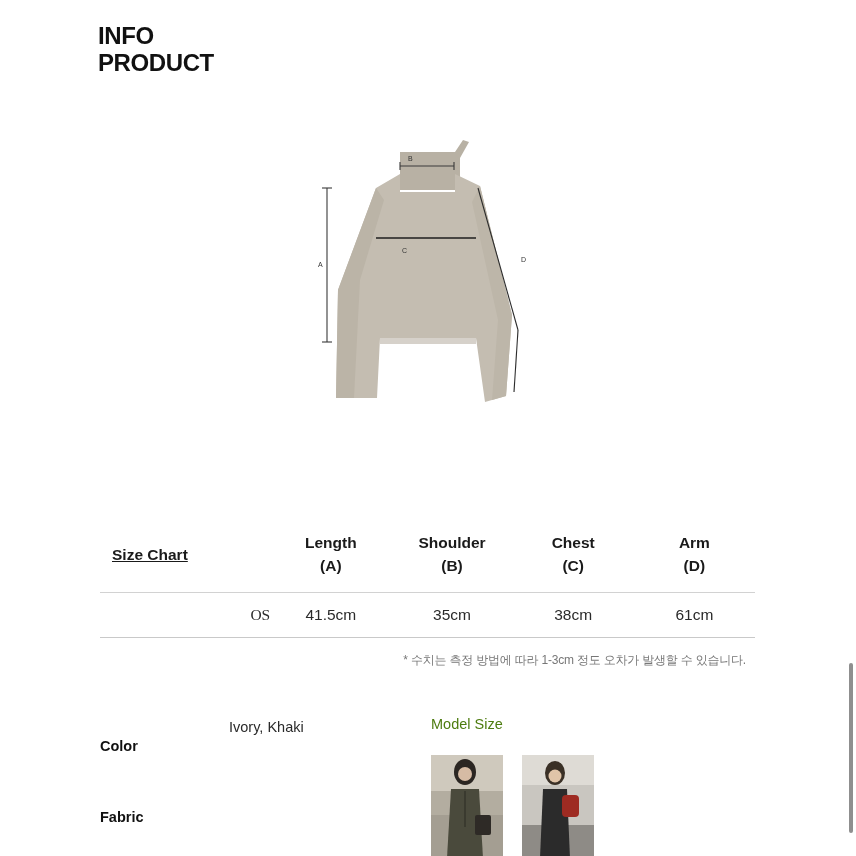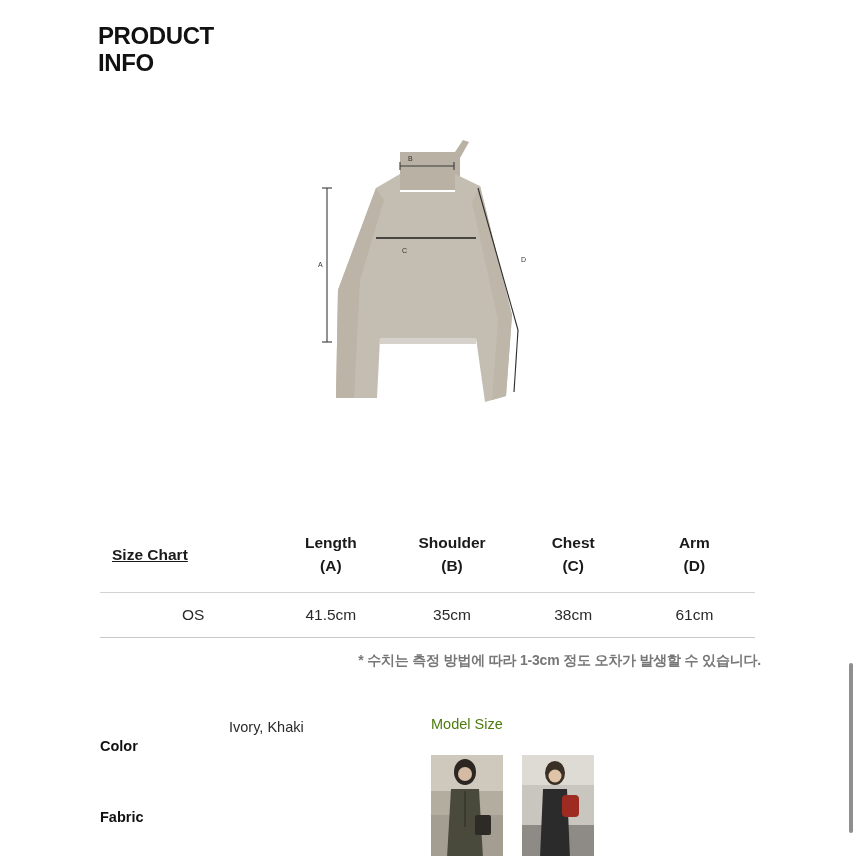--- a/index.html
+++ b/index.html
@@ -73,35 +73,35 @@
   .size-table thead tr th { border-bottom: 1px solid #d2d2d2; }
   .size-table tbody td {
     padding-top: 13px;
     padding-bottom: 13px;
     font-size: 15.5px;
     font-weight: normal;
     color: #2a2a2a;
     border-bottom: 1px solid #c9c9c9;
   }
   .size-table tbody td.label-col {
-    text-align: center;
+    text-align: right;
     padding-left: 16px;
+    font-family: Liberation Serif, serif;
   }
   .col-label { width: 170px; }
   .col-v { width: 121px; }
 
   
   .note {
     position: absolute;
-    right: 95px;
+    right: 110px;
     top: 652px;
-    font-size: 14px;
+    font-size: 12px;
     color: #777777;
     letter-spacing: -0.2px;
-    font-weight: bold;
   }
 
   
   .info {
     position: absolute;
     left: 100px;
     top: 716px;
     width: 330px;
   }
   .info-row {
@@ -160,22 +160,22 @@
     background: #8f8f8f;
     border-radius: 2px;
   }
 </style>
 </head>
 <body>
 
 <div class="page">
 
   <div class="title">
+    <span>INFO</span>
     <span>PRODUCT</span>
-    <span>INFO</span>
   </div>
 
   <div class="diagram">
     <svg width="300" height="300" viewBox="0 0 300 300" xmlns="http://www.w3.org/2000/svg" aria-hidden="true">
 
       <path d="M120 22 L175 22 L183 10 L189 12 L180 28 L180 60 L120 60 Z" fill="#b8b1a4"></path>
 
       <path d="M96 58 L120 44 L120 62 L175 62 L175 44 L200 56
                L232 185 L226 266 L205 272 L196 208
                L100 208 L97 268 L56 268 L58 160 Z" fill="#c4bdb1"></path>

